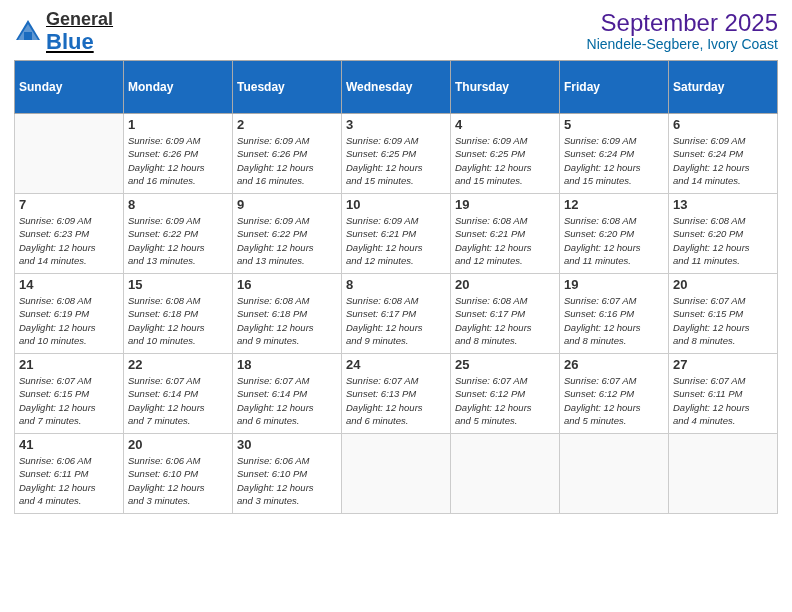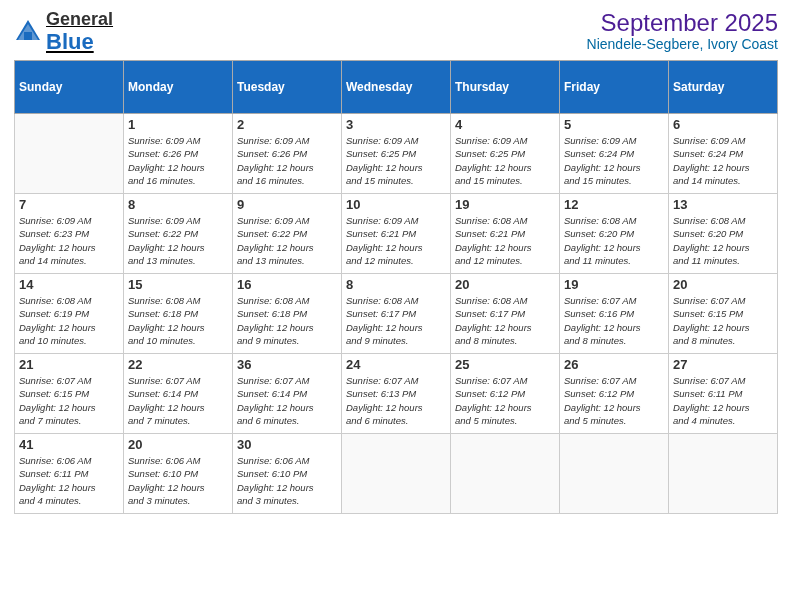--- a/index.html
+++ b/index.html
@@ -291,21 +291,21 @@
 and 7 minutes.</div>
           </td>
           <td>
             <span class="day-number">22</span>
             <div class="day-info" style="white-space: pre-line;">Sunrise: 6:07 AM
 Sunset: 6:14 PM
 Daylight: 12 hours
 and 7 minutes.</div>
           </td>
           <td>
-            <span class="day-number">36</span>
+            <span class="day-number">18</span>
             <div class="day-info" style="white-space: pre-line;">Sunrise: 6:07 AM
 Sunset: 6:14 PM
 Daylight: 12 hours
 and 6 minutes.</div>
           </td>
           <td>
             <span class="day-number">24</span>
             <div class="day-info" style="white-space: pre-line;">Sunrise: 6:07 AM
 Sunset: 6:13 PM
 Daylight: 12 hours

